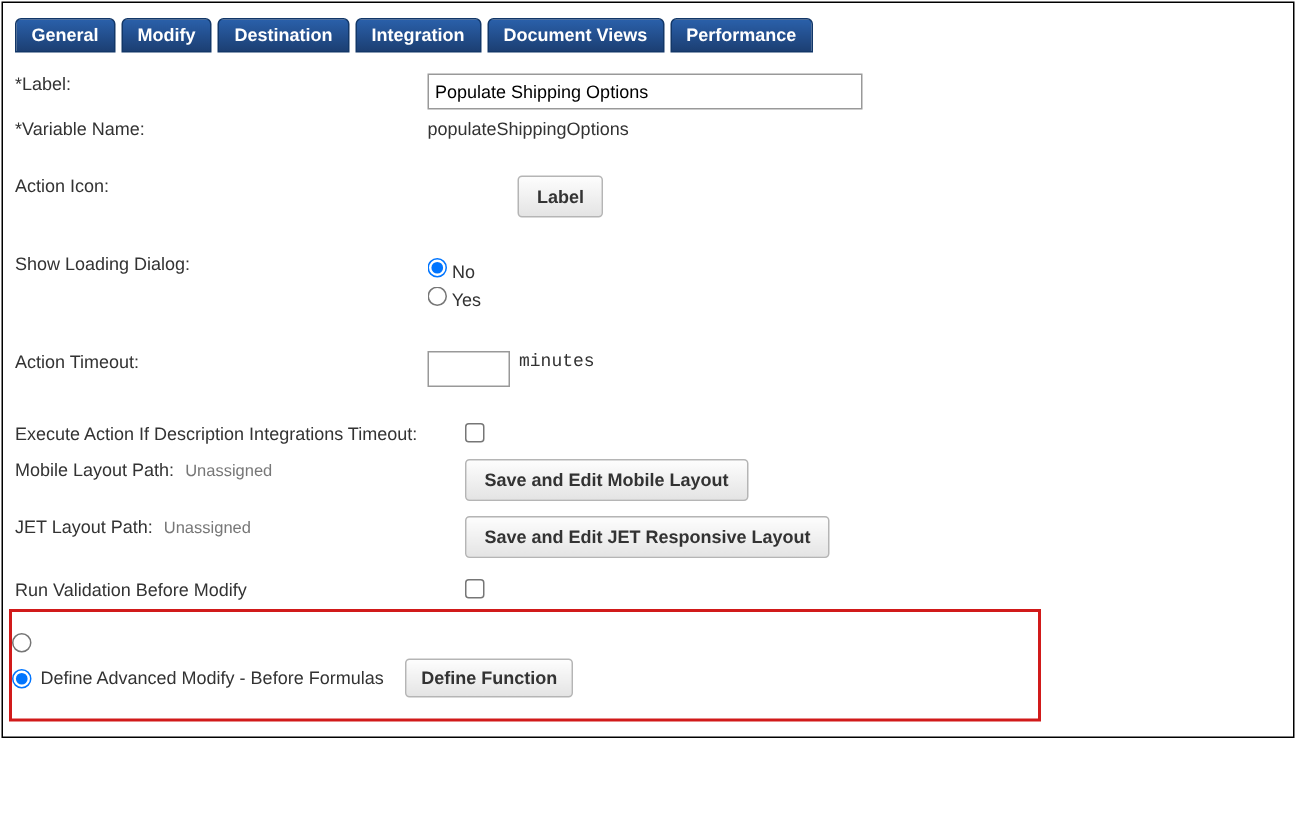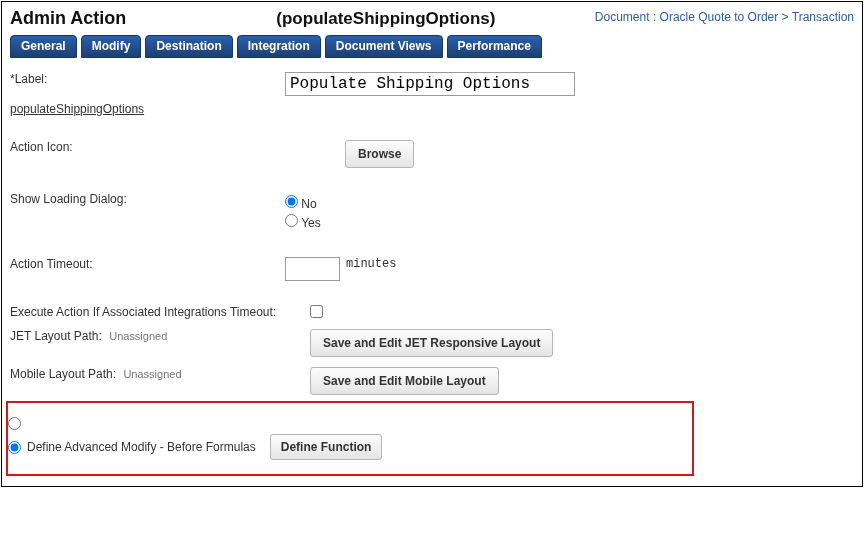--- a/index.html
+++ b/index.html
@@ -79,25 +79,24 @@
     color: #333;
     font-size: 12px;
   }
   .row .label-top {
     align-self: flex-start;
     padding-top: 2px;
   }
   .static-value {
     font-size: 12px;
     color: #333;
-    text-decoration: underline;
   }
   input[type="text"] {
-    font-family: Liberation Mono, monospace;
-    font-size: 16px;
+    font-family: Liberation Sans, sans-serif;
+    font-size: 12px;
     padding: 2px 4px;
     border: 1px solid #999;
     height: 18px;
     box-sizing: content-box;
   }
   .label-input {
     width: 280px;
   }
   textarea {
     font-family: inherit;
@@ -156,57 +155,49 @@
   input[type="checkbox"], input[type="radio"] {
     margin: 0;
     width: 13px; height: 13px;
   }
 </style>
 </head>
 <body>
 
 <div class="page">
 
-  <div class="top-row">
-    <div class="title-group">
-      <span class="admin-action">Admin Action</span>
-      <span class="action-sub">(populateShippingOptions)</span>
-    </div>
-    <div class="breadcrumb">
-      <span>Document : </span><a href="#">Oracle Quote to Order</a><span> &gt; </span><a href="#">Transaction</a>
-    </div>
-  </div>
 
   <div class="tabs">
     <div class="tab">General</div>
     <div class="tab">Modify</div>
     <div class="tab">Destination</div>
     <div class="tab">Integration</div>
     <div class="tab">Document Views</div>
     <div class="tab">Performance</div>
   </div>
 
   <div class="form-area">
 
     <div class="row">
       <div class="label">*Label:</div>
       <input type="text" class="label-input" value="Populate Shipping Options" style="">
     </div>
 
     <div class="row">
+      <div class="label">*Variable Name:</div>
       <div class="static-value">populateShippingOptions</div>
     </div>
 
 
     <div class="section-gap"></div>
 
     <div class="row">
       <div class="label">Action Icon:</div>
       <div class="btn-browse-wrap">
-        <button class="btn">Browse</button>
+        <button class="btn">Label</button>
       </div>
     </div>
 
     <div class="section-gap"></div>
 
     <div class="row">
       <div class="label">Show Loading Dialog:</div>
       <div class="radio-group">
         <div class="line">
           <input type="radio" name="loading" checked="" style="">
@@ -223,40 +214,44 @@
 
     <div class="row">
       <div class="label">Action Timeout:</div>
       <input type="text" class="timeout-input" value="" style="">
       <span class="minutes-txt">minutes</span>
     </div>
 
     <div class="section-gap"></div>
 
     <div class="row">
-      <div class="label" style="width:300px">Execute Action If Associated Integrations Timeout:</div>
+      <div class="label" style="width:300px">Execute Action If Description Integrations Timeout:</div>
       <input type="checkbox" style="">
+    </div>
+
+    <div class="row" style="margin-top:10px;">
+      <div class="label" style="width:300px">
+        <span>Mobile Layout Path:</span>
+        <span class="sub-label">Unassigned</span>
+      </div>
+      <button class="btn">Save and Edit Mobile Layout</button>
     </div>
 
     <div class="row" style="margin-top:10px;">
       <div class="label" style="width:300px">
         <span>JET Layout Path:</span>
         <span class="sub-label">Unassigned</span>
       </div>
       <button class="btn">Save and Edit JET Responsive Layout</button>
     </div>
 
-    <div class="row" style="margin-top:10px;">
-      <div class="label" style="width:300px">
-        <span>Mobile Layout Path:</span>
-        <span class="sub-label">Unassigned</span>
-      </div>
-      <button class="btn">Save and Edit Mobile Layout</button>
-    </div>
-
+    <div class="row" style="margin-top:14px;">
+      <div class="label" style="width:300px">Run Validation Before Modify</div>
+      <input type="checkbox" style="">
+    </div>
 
     <div class="highlight-box">
       <div class="adv-row">
         <div class="adv-options">
           <div class="line">
             <input type="radio" name="advmod" style="">
           </div>
           <div class="line">
             <input type="radio" name="advmod" checked="" style="">
             <span>Define Advanced Modify - Before Formulas</span>

